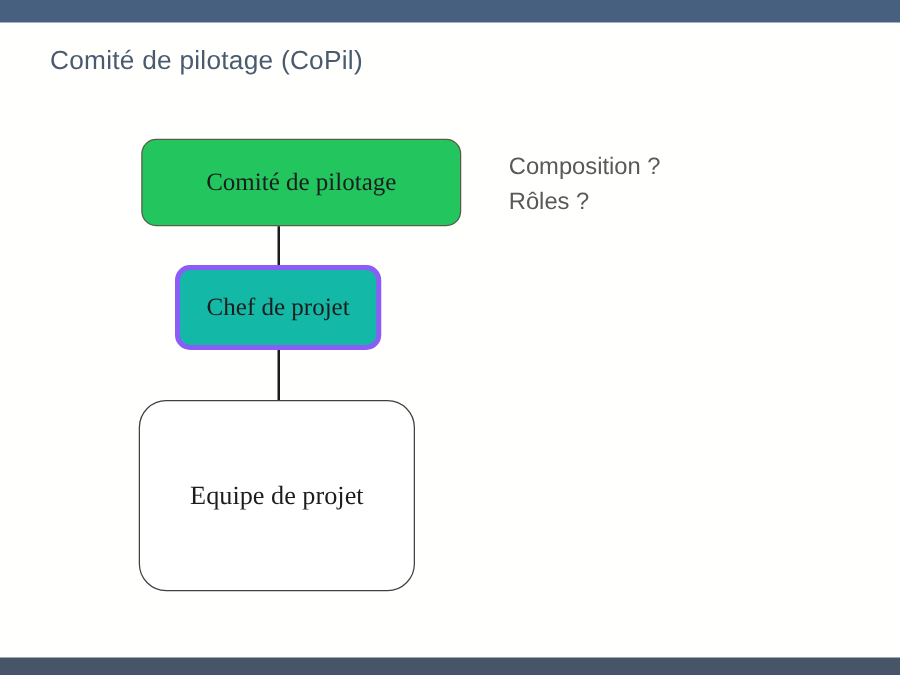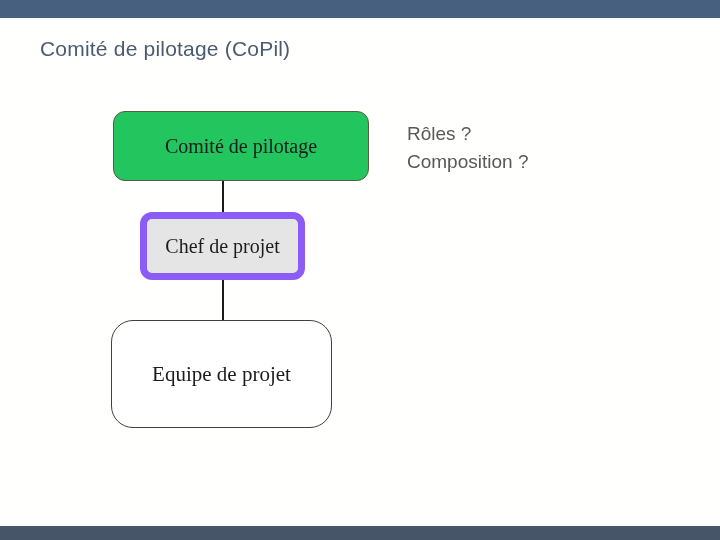--- a/index.html
+++ b/index.html
@@ -50,27 +50,27 @@
   .node-copil {
     left: 113px; top: 111px;
     width: 256px; height: 70px;
     background: #22c55e;
     border: 1.5px solid #5b5b47;
     border-radius: 12px;
   }
   .node-chef {
     left: 140px; top: 212px;
     width: 165px; height: 68px;
-    background: #e5e5e5;
-    border: 7px solid #8b5cf6;
+    background: #14b8a6;
+    border: 4px solid #8b5cf6;
     border-radius: 12px;
   }
   .node-equipe {
     left: 111px; top: 320px;
-    width: 221px; height: 108px;
+    width: 221px; height: 153px;
     background: #ffffff;
     border: 1px solid #404040;
     border-radius: 22px;
     font-size: 21px;
   }
   .connector {
     position: absolute;
     width: 2px;
     background: #1a1a1a;
   }
@@ -113,19 +113,19 @@
 
     <div class="connector connector-2"></div>
 
     <div class="node node-equipe">
       <span>Equipe de projet</span>
     </div>
 
   </div>
 
   <div class="annotation">
+    <div>Composition ?</div>
     <div>Rôles ?</div>
-    <div>Composition ?</div>
   </div>
 
   <div class="footer-bar"></div>
 
 </div>
 
 </body></html>

